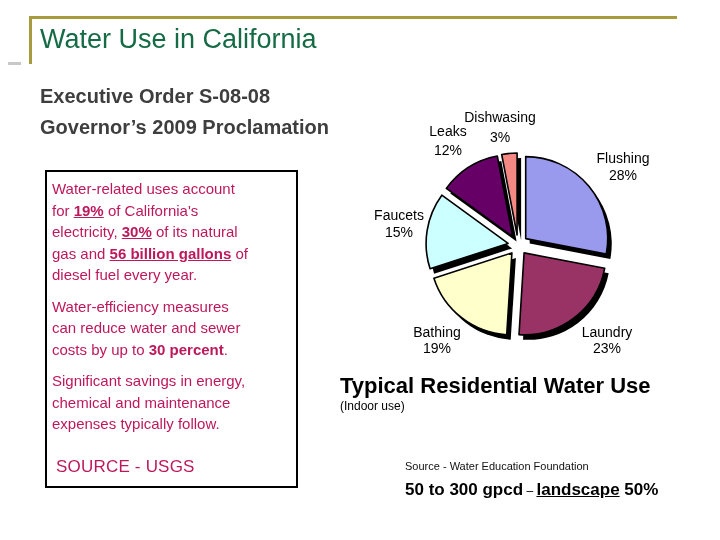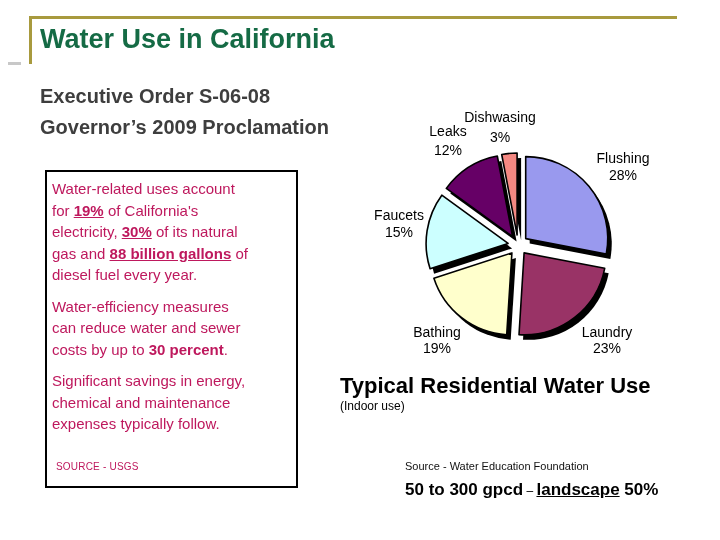--- a/index.html
+++ b/index.html
@@ -9,35 +9,35 @@
     -webkit-font-smoothing:antialiased;
   }
   .slide{position:relative;width:720px;height:540px;background:#ffffff;overflow:hidden;}
 
   .rule-top{position:absolute;left:29px;top:16px;width:648px;height:3px;background:#A89A3E;}
   .rule-left{position:absolute;left:29px;top:16px;width:3px;height:48px;background:#A89A3E;}
   .gray-tick{position:absolute;left:8px;top:62px;width:13px;height:3px;background:#C8C8C8;}
 
   .title{
     position:absolute;left:40px;top:24px;margin:0;
-    font-size:27px;font-weight:bold;color:#156B45;white-space:nowrap;
+    font-size:27px;font-weight:normal;color:#156B45;white-space:nowrap;
   }
   .subtitle{
     position:absolute;left:40px;top:81px;
     font-size:20px;font-weight:bold;color:#3E3E3E;line-height:31px;white-space:nowrap;
   }
 
   .infobox{
     position:absolute;left:45px;top:170px;width:253px;height:318px;
     border:2px solid #000;box-sizing:border-box;
     padding:6px 4px 0 5px;
     color:#be185d;font-size:15px;line-height:21.5px;background:#fff;
   }
   .infobox p{margin:0 0 10px 0;}
-  .infobox .source{position:absolute;left:9px;bottom:9px;font-size:10px;letter-spacing:.2px;}
+  .infobox .source{position:absolute;left:9px;bottom:9px;font-size:17px;letter-spacing:.2px;}
 
   .b{font-weight:bold;}
   .u{text-decoration:underline;}
   .sm{font-size:12px;}
 
   .pie-svg{position:absolute;left:0;top:0;pointer-events:none;}
 
   .chart-heading{position:absolute;left:340px;top:373px;width:370px;text-align:left;color:#000;}
   .chart-heading .ch1{font-size:22px;font-weight:bold;line-height:25px;white-space:nowrap;}
   .chart-heading .ch2{font-size:12px;font-weight:normal;line-height:17px;}
@@ -50,26 +50,26 @@
 
 <div class="slide">
 
   <div class="rule-top"></div>
   <div class="rule-left"></div>
   <div class="gray-tick"></div>
 
   <h1 class="title">Water Use in California</h1>
 
   <div class="subtitle">
-    <div>Executive Order S-06-08</div>
+    <div>Executive Order S-08-08</div>
     <div>Governor’s 2009 Proclamation</div>
   </div>
 
   <div class="infobox">
-    <p><span>Water-related uses account</span><br><span>for </span><span class="b u">19%</span><span> of California's</span><br><span>electricity, </span><span class="b u">30%</span><span> of its natural</span><br><span>gas and </span><span class="b u">88 billion gallons</span><span> of</span><br><span>diesel fuel every year.</span></p>
+    <p><span>Water-related uses account</span><br><span>for </span><span class="b u">19%</span><span> of California's</span><br><span>electricity, </span><span class="b u">30%</span><span> of its natural</span><br><span>gas and </span><span class="b u">56 billion gallons</span><span> of</span><br><span>diesel fuel every year.</span></p>
     <p><span>Water-efficiency measures</span><br><span>can reduce water and sewer</span><br><span>costs by up to </span><span class="b">30 percent</span><span>.</span></p>
     <p><span>Significant savings in energy,</span><br><span>chemical and maintenance</span><br><span>expenses typically follow.</span></p>
     <div class="source">SOURCE - USGS</div>
   </div>
 
   <svg id="pie-svg" class="pie-svg" width="720" height="540" viewBox="0 0 720 540">
       <path d="M 529.7 243.6 L 529.7 161.6 A 82 82 0 0 1 610.3 259.0 Z" fill="#000"></path>
       <path d="M 528.1 257.9 L 608.7 273.3 A 82 82 0 0 1 523.0 339.7 Z" fill="#000"></path>
       <path d="M 515.9 257.9 L 510.7 339.7 A 82 82 0 0 1 437.9 283.2 Z" fill="#000"></path>
       <path d="M 512.1 248.4 L 434.1 273.8 A 82 82 0 0 1 445.8 200.2 Z" fill="#000"></path>

